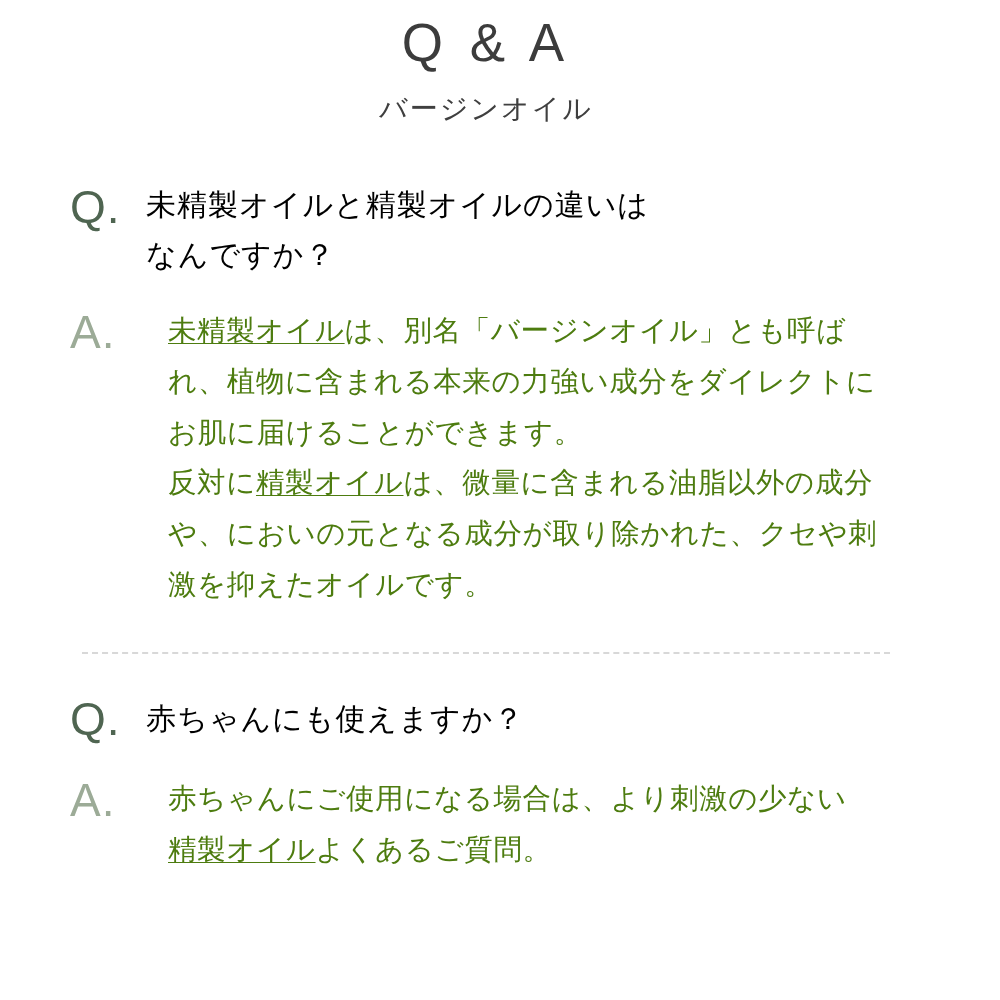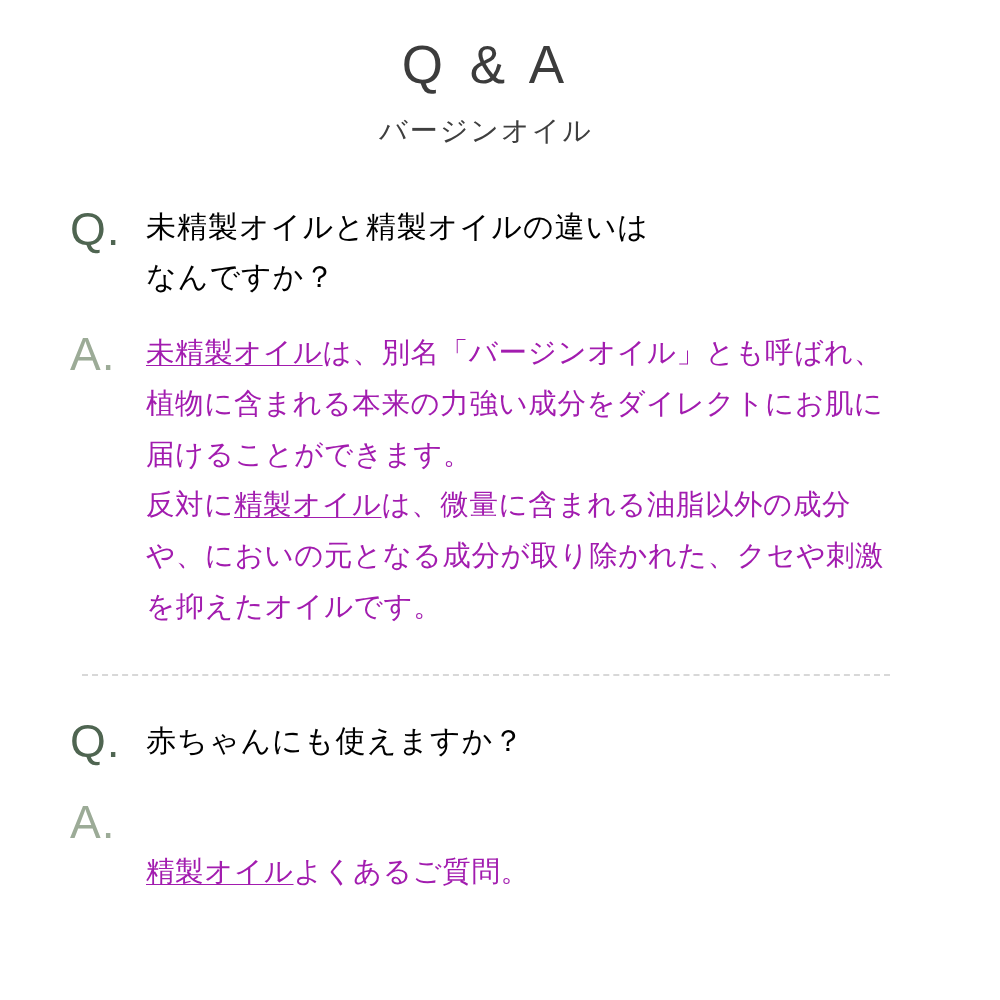--- a/index.html
+++ b/index.html
@@ -13,21 +13,21 @@
     font-family: "Liberation Sans", "DejaVu Sans", sans-serif;
     color: #4c4c4c;
     overflow: hidden;
   }
 
   .page {
     position: relative;
     width: 972px;
     height: 1000px;
     box-sizing: border-box;
-    padding: 36px 70px 0 70px;
+    padding: 14px 70px 0 70px;
   }
 
   
   .header {
     text-align: center;
   }
   .header-title {
     font-size: 53px;
     letter-spacing: 6px;
     color: #3c3c3c;
@@ -85,22 +85,23 @@
   .q-text {
     font-size: 30px;
     line-height: 1.65;
     color: #000000;
     letter-spacing: 1px;
   }
 
   .a-text {
     font-size: 28.5px;
     line-height: 1.78;
-    color: #a21caf;
+    color: #4d7c0f;
     letter-spacing: 0.6px;
+    margin-left: 22px;
   }
 
   .a-text .u {
     text-decoration: underline;
     text-underline-offset: 3px;
     text-decoration-thickness: 1px;
   }
 
   .divider {
     margin: 42px 12px 40px 12px;
@@ -137,18 +138,18 @@
 
     <hr class="divider">
 
     <div class="qa-item second">
       <div class="row question">
         <div class="marker q">Q.</div>
         <div class="text q-text">赤ちゃんにも使えますか？</div>
       </div>
       <div class="row answer">
         <div class="marker a">A.</div>
-        <div class="text a-text"><br><span class="u">精製オイル</span><span>よくあるご質問。</span></div>
+        <div class="text a-text"><span>赤ちゃんにご使用になる場合は、より刺激の少ない</span><br><span class="u">精製オイル</span><span>よくあるご質問。</span></div>
       </div>
     </div>
 
   </div>
 </div>
 
 </body></html>

